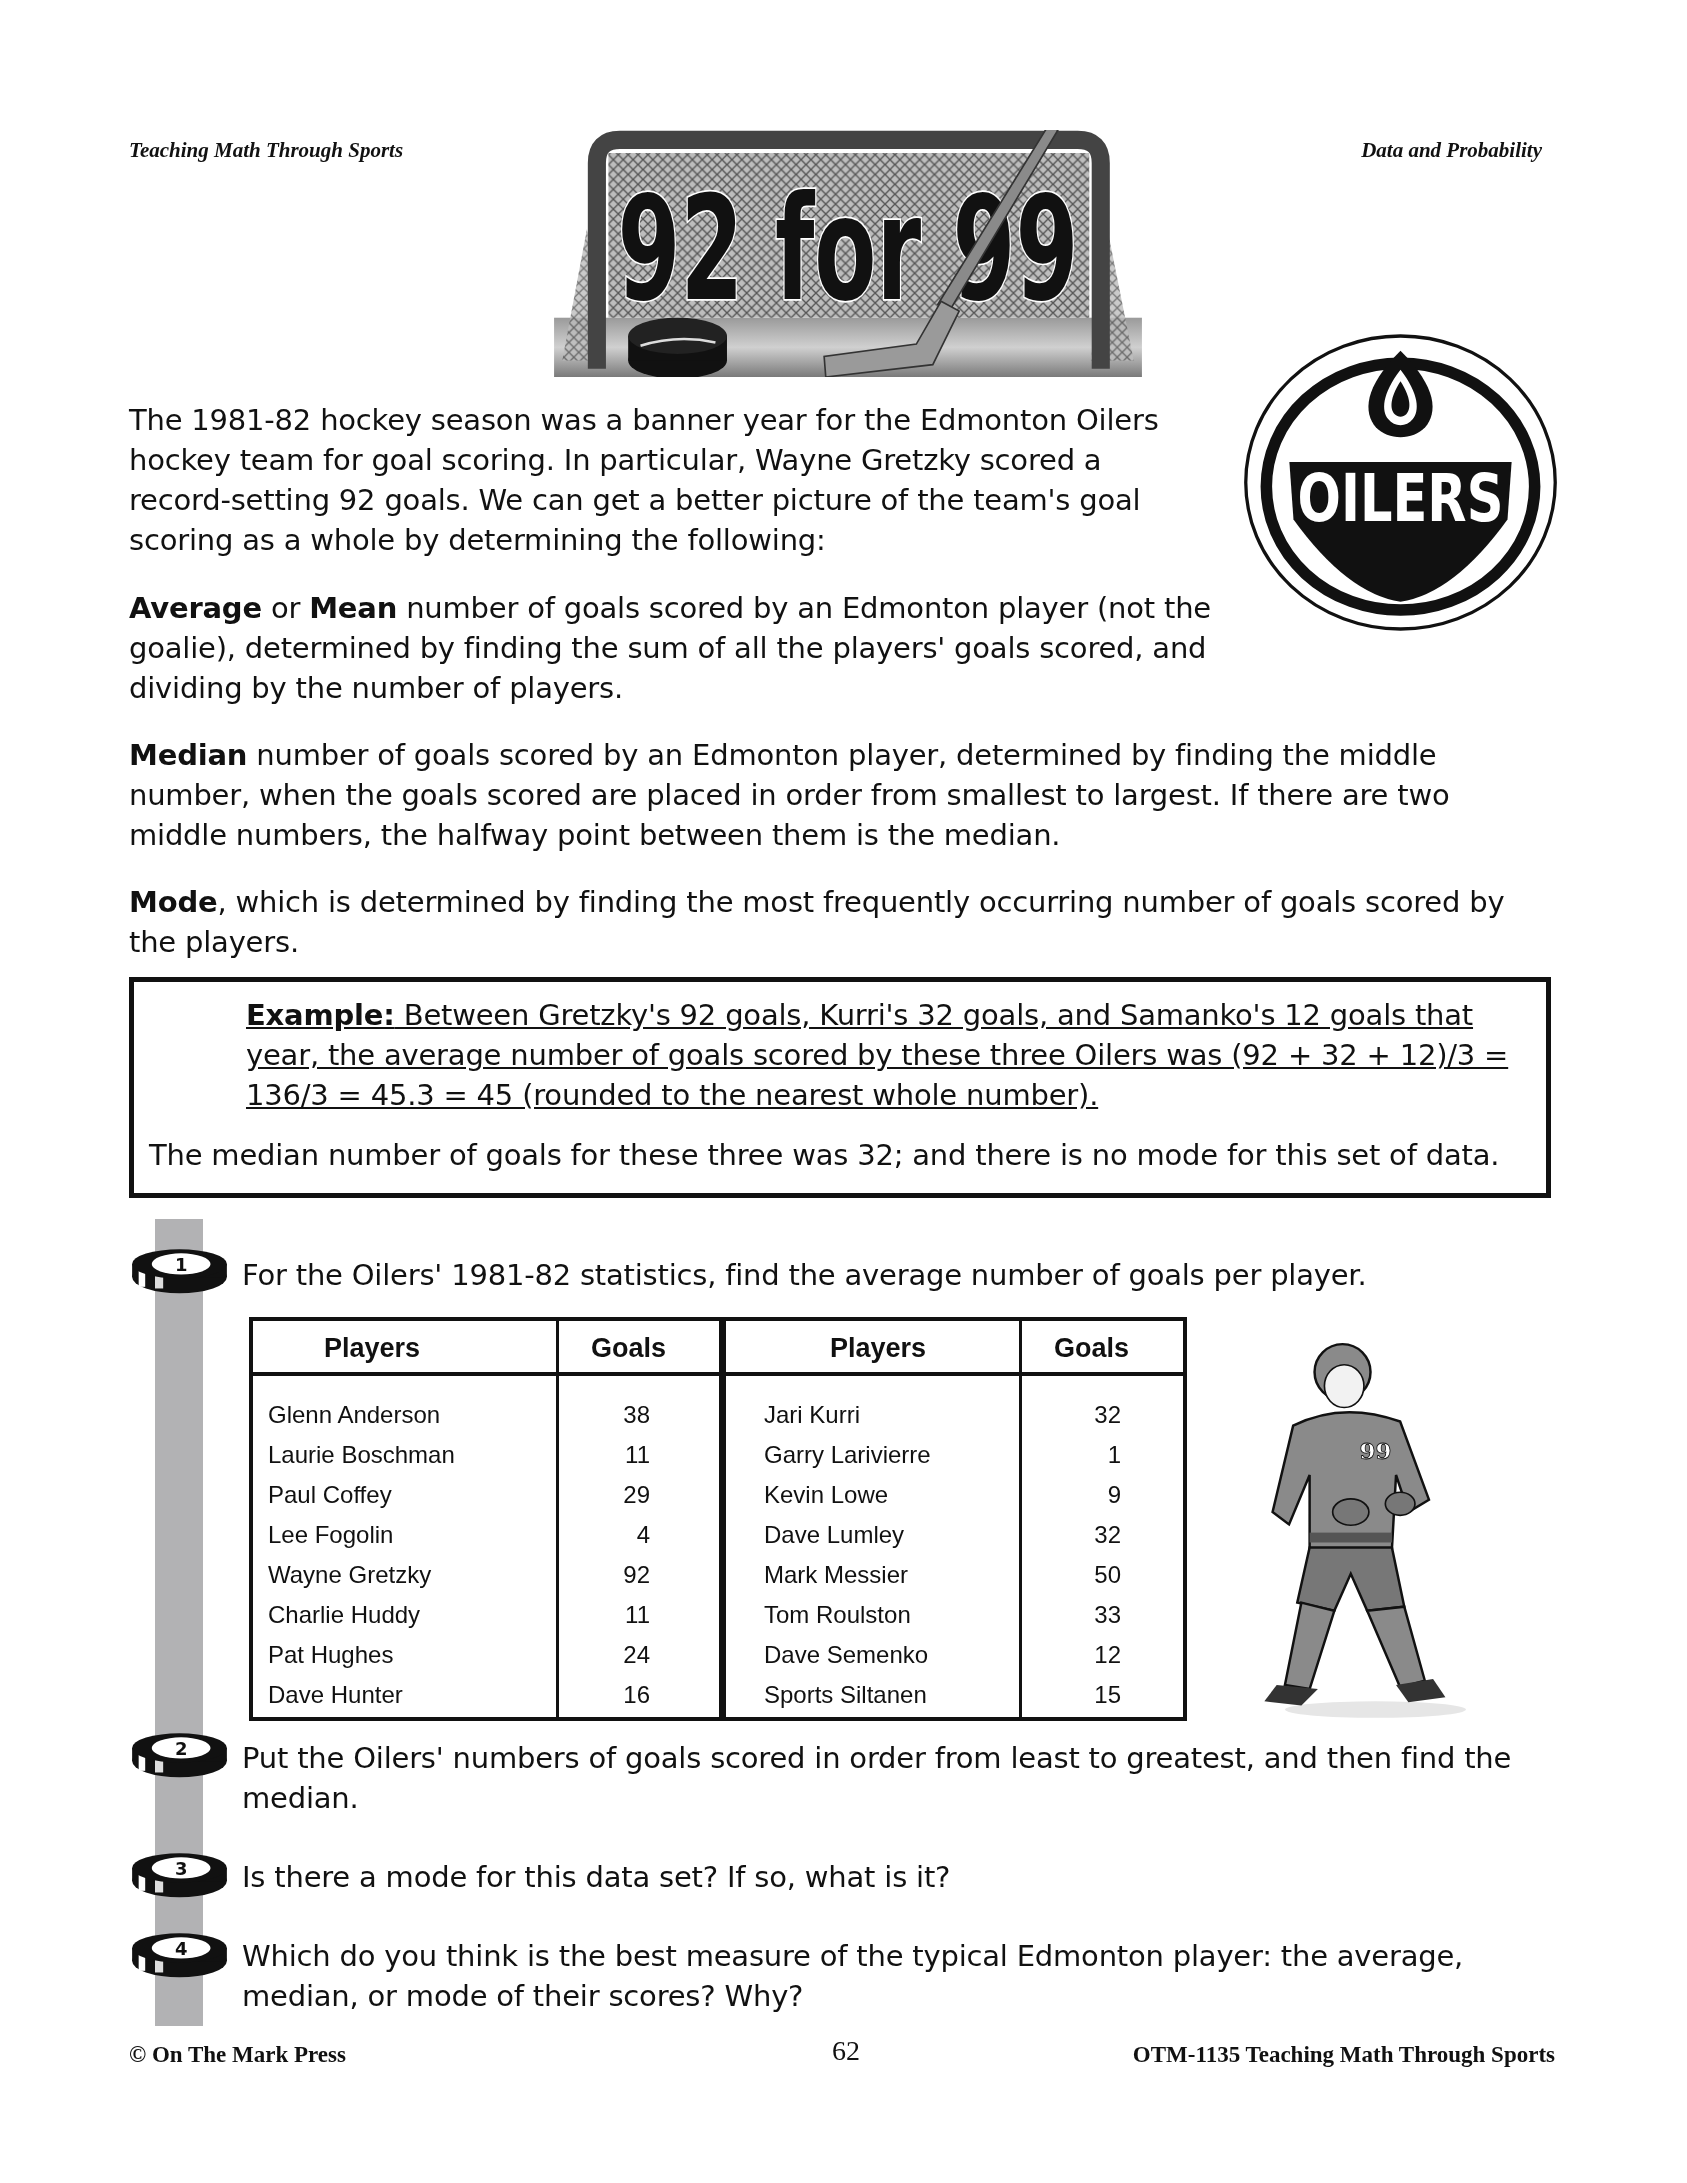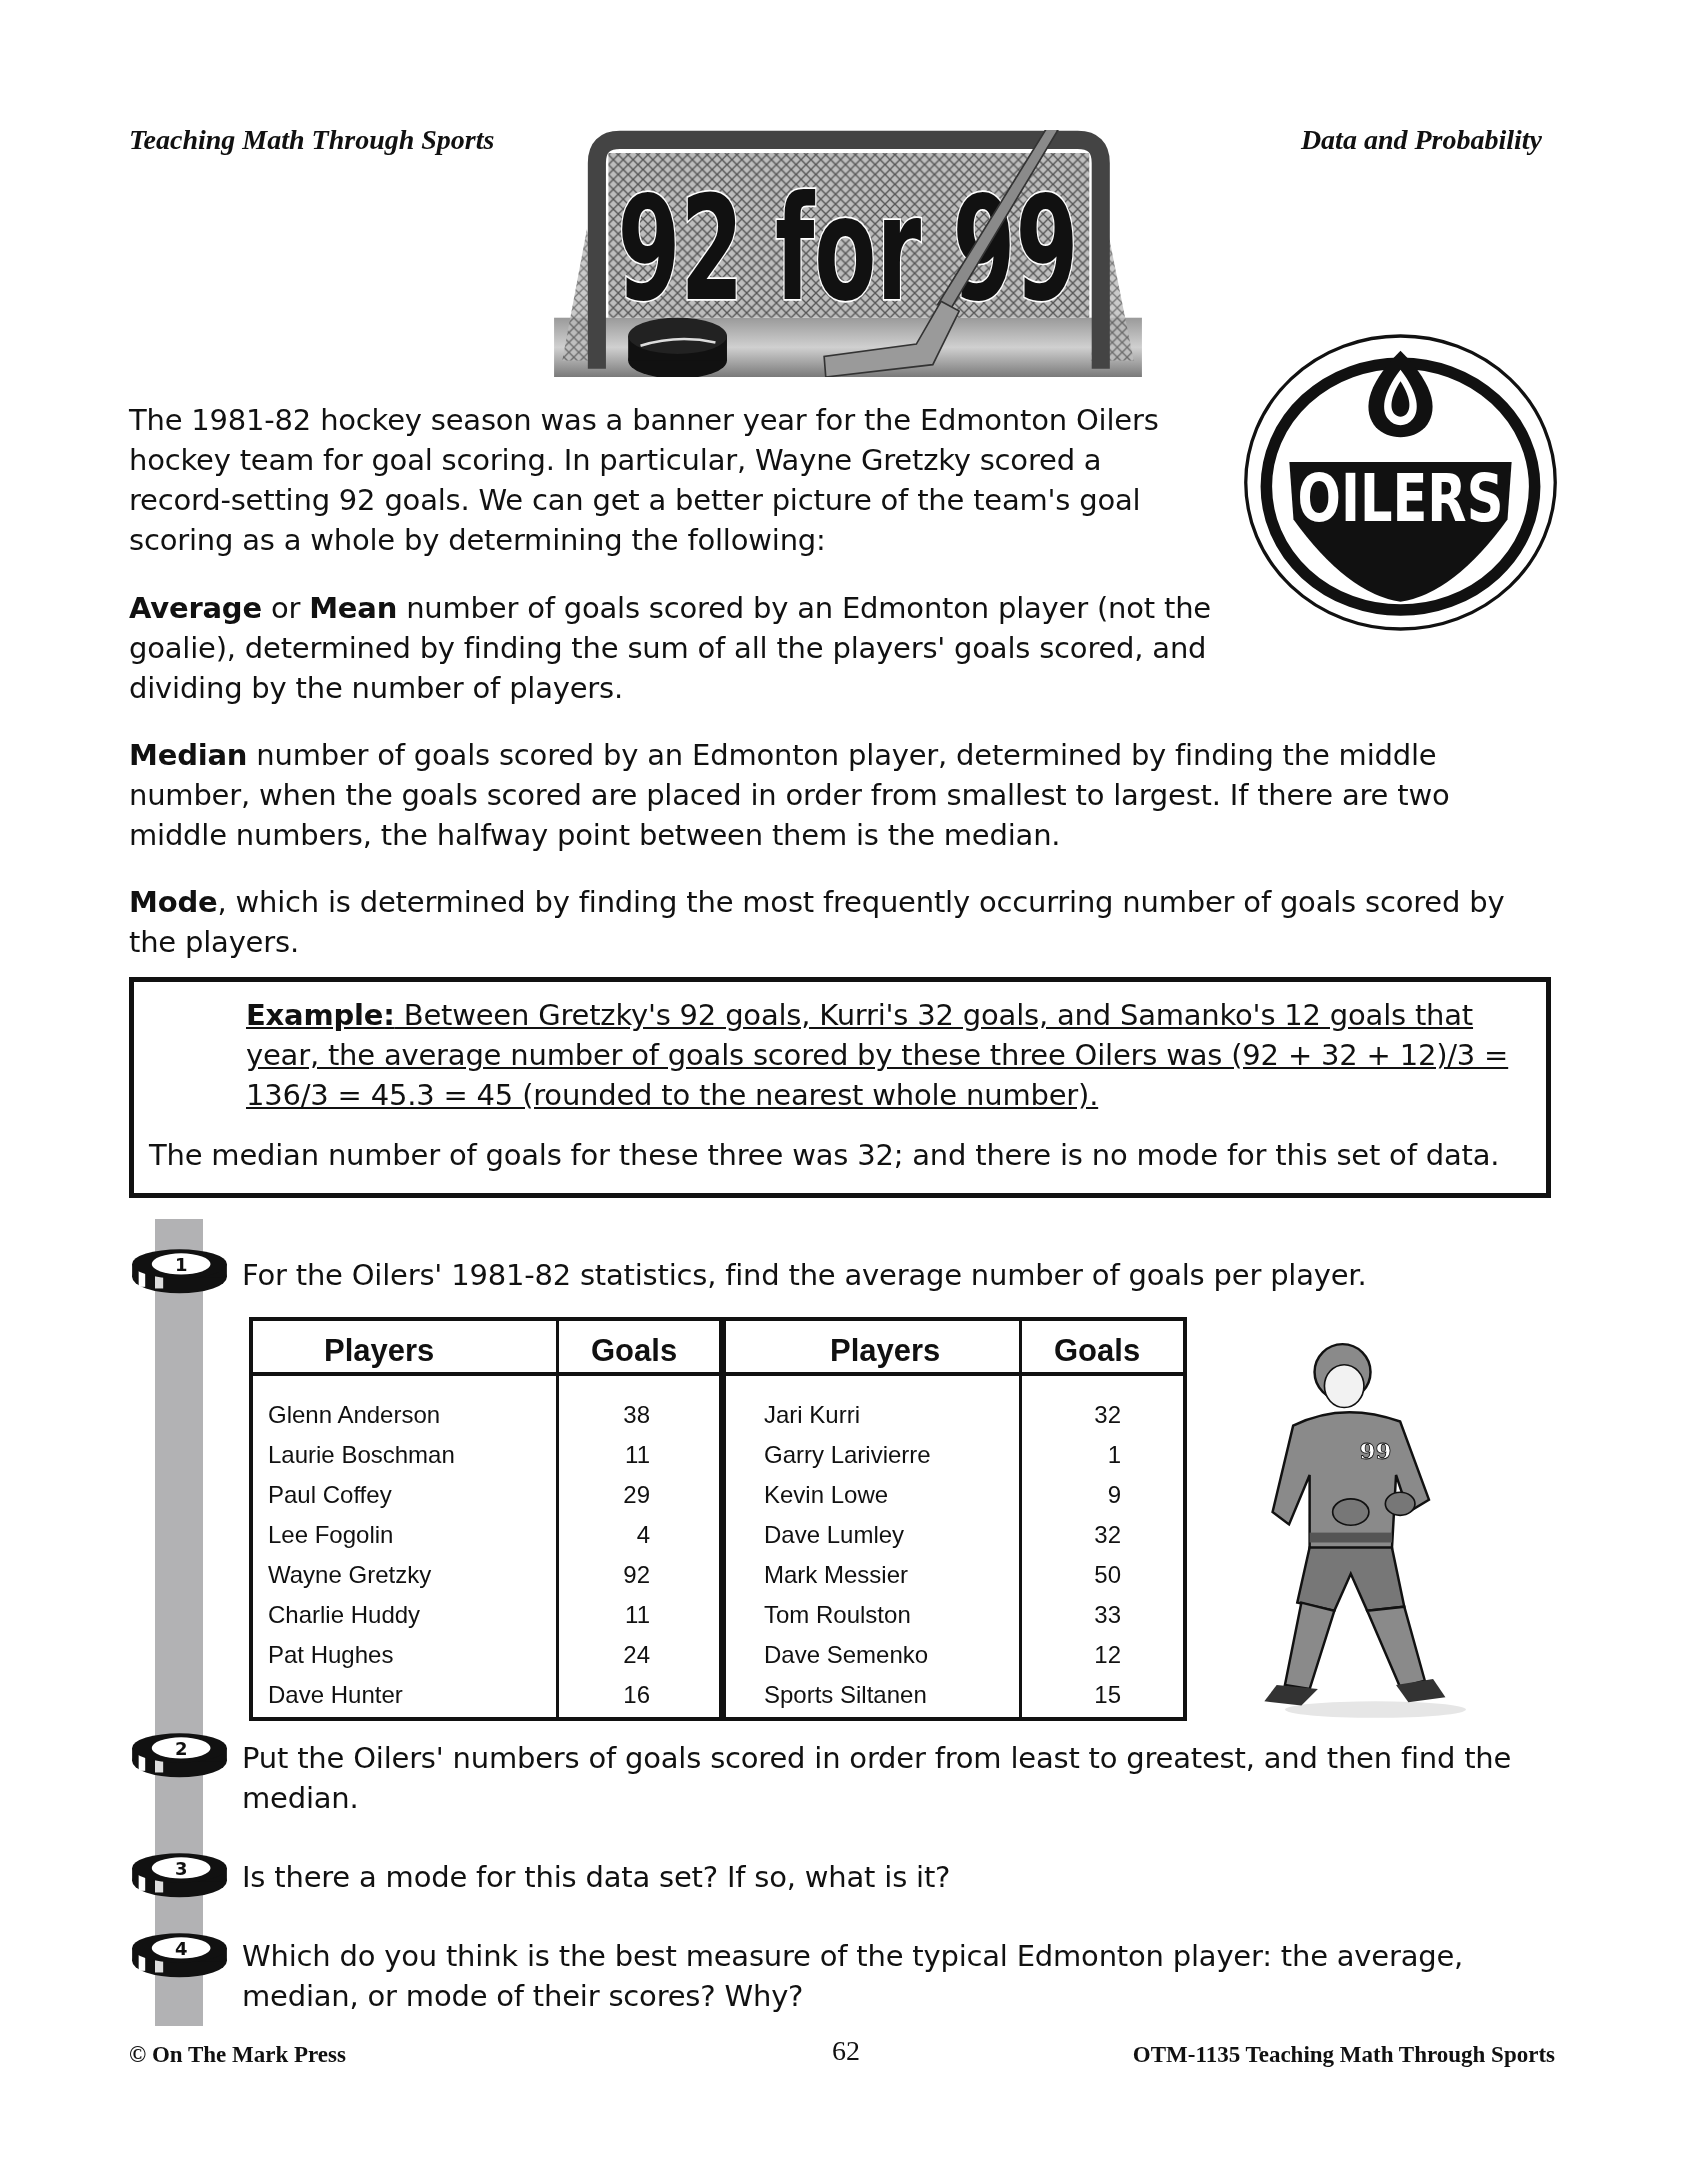--- a/index.html
+++ b/index.html
@@ -1,19 +1,19 @@
 <!DOCTYPE html>
 <html style="font-size:13px"><head>
   <meta charset="utf-8">
   <style>
     html, body { margin: 0; padding: 0; background: #ffffff; }
     body { width: 1687px; height: 2183px; position: relative; overflow: hidden; color: #111; }
     .abs { position: absolute; }
 
-    .hdr { top: 124px; font-family: "Liberation Serif", serif; font-style: italic; font-weight: bold; font-size: 28px; }
+    .hdr { top: 138px; font-family: "Liberation Serif", serif; font-style: italic; font-weight: bold; font-size: 21px; }
     .hdr-left { left: 129px; }
     .hdr-right { right: 145px; }
 
     
     .goal { left: 554px; top: 130px; width: 588px; height: 247px; }
 
     .logo { left: 1240px; top: 330px; width: 321px; height: 305px; }
 
     .para { left: 129px; width: 1063px; font-family: "DejaVu Sans", sans-serif; font-size: 29px; line-height: 40px; letter-spacing: -0.2px; }
     .para b { font-weight: bold; }
@@ -27,21 +27,21 @@
     .ex-last { position: absolute; left: 15px; top: 153px; width: 1401px; }
 
     .side-bar { left: 155px; top: 1219px; width: 48px; height: 807px; background: #b2b2b4; }
 
     .puck { position: absolute; left: 130px; width: 99px; height: 49px; }
     .q-text { position: absolute; left: 242px; width: 1318px; font-family: "DejaVu Sans", sans-serif; font-size: 29px; line-height: 40px; letter-spacing: -0.2px; }
 
     .tbl { left: 249px; top: 1317px; width: 938px; height: 404px; border: 4.1px solid #111; box-sizing: border-box; font-family: "Liberation Sans", sans-serif; }
     .tbl .vline { position: absolute; top: 0; bottom: 0; background: #111; }
     .tbl .hline { position: absolute; left: 0; right: 0; top: 51px; height: 4.1px; background: #111; }
-    .th { position: absolute; top: 11.5px; font-weight: bold; font-size: 31px; }
+    .th { position: absolute; top: 11.5px; font-weight: bold; font-size: 27px; }
     .row-list { position: absolute; top: 74px; font-size: 24px; line-height: 40px; }
     .row-list.num { text-align: right; }
 
     .player { left: 1252px; top: 1335px; width: 214px; height: 387px; }
 
     .footer { top: 2042px; font-family: "Liberation Serif", serif; font-weight: bold; font-size: 23px; }
     .f-left { left: 129px; }
     .f-center { left: 832px; font-weight: normal; font-size: 28px; top: 2035px; }
     .f-right { right: 132px; }
   </style>

